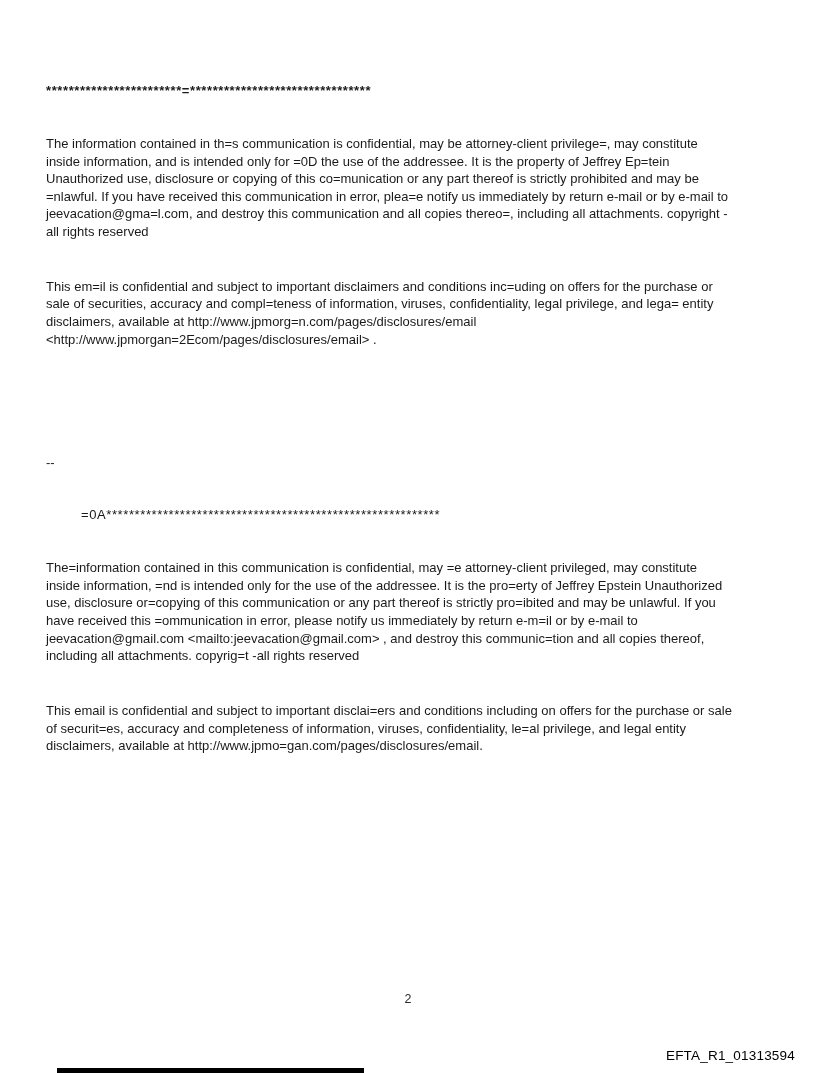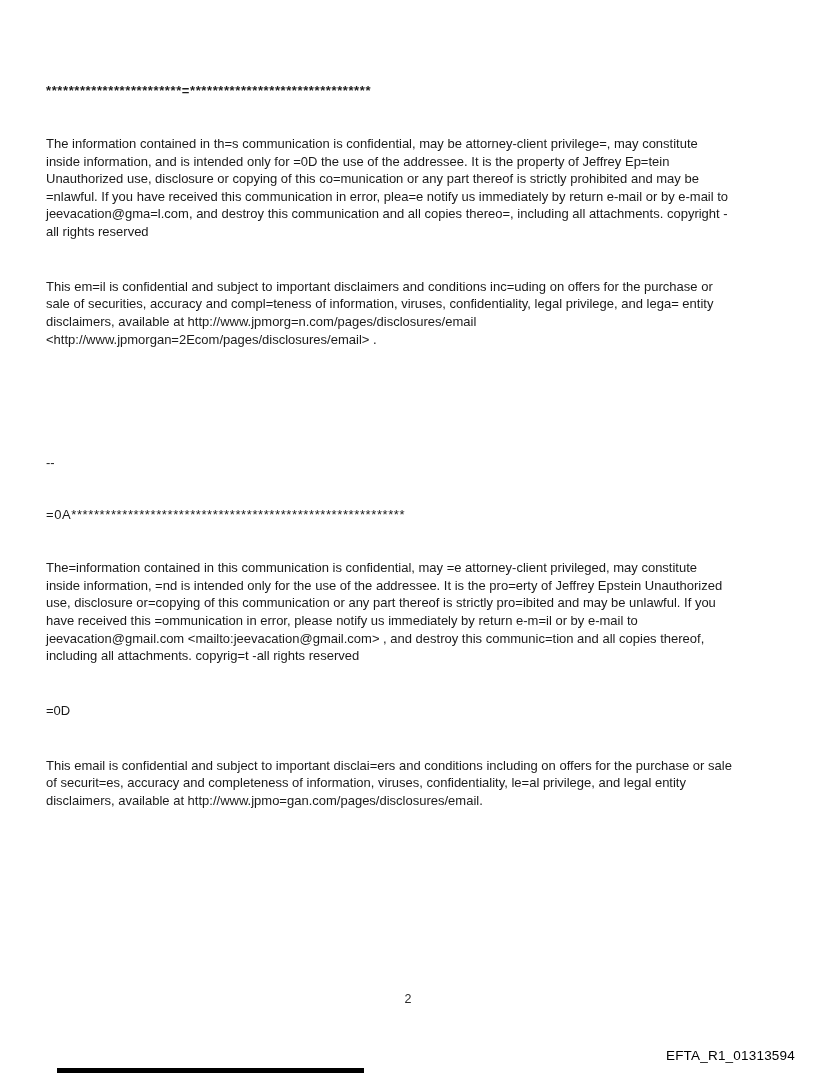--- a/index.html
+++ b/index.html
@@ -25,20 +25,21 @@
     line-height: 17.6px;
     white-space: pre;
   }
   .block { margin: 0; }
   .divider-bold {
     font-weight: 700;
     letter-spacing: 0.6px;
   }
   .divider-plain {
     letter-spacing: 0.6px;
+    margin-left: 35px;
   }
   .gap-1 { margin-top: 2px; }
   .gap-4 { margin-top: 70.4px; }
   .page-number {
     position: absolute;
     left: 0;
     right: 0;
     top: 992px;
     text-align: center;
     font-size: 12.5px;
@@ -79,21 +80,20 @@
 disclaimers, available at http://www.jpmorg=n.com/pages/disclosures/email
 &lt;http://www.jpmorgan=2Ecom/pages/disclosures/email&gt; .</div>
     <div class="block gap-4">--</div>
     <div class="block divider-plain">=0A***********************************************************</div>
     <div class="block">The=information contained in this communication is confidential, may =e attorney-client privileged, may constitute
 inside information, =nd is intended only for the use of the addressee. It is the pro=erty of Jeffrey Epstein Unauthorized
 use, disclosure or=copying of this communication or any part thereof is strictly pro=ibited and may be unlawful. If you
 have received this =ommunication in error, please notify us immediately by return e-m=il or by e-mail to
 jeevacation@gmail.com &lt;mailto:jeevacation@gmail.com&gt; , and destroy this communic=tion and all copies thereof,
 including all attachments. copyrig=t -all rights reserved</div>
-    <div class="block gap-1">=0D</div>
     <div class="block gap-1">This email is confidential and subject to important disclai=ers and conditions including on offers for the purchase or sale
 of securit=es, accuracy and completeness of information, viruses, confidentiality, le=al privilege, and legal entity
 disclaimers, available at http://www.jpmo=gan.com/pages/disclosures/email.</div>
   </div>
 
   <div class="page-number">2</div>
 
   <div class="bates">EFTA_R1_01313594</div>
 
   <div class="scan-bar"></div>

